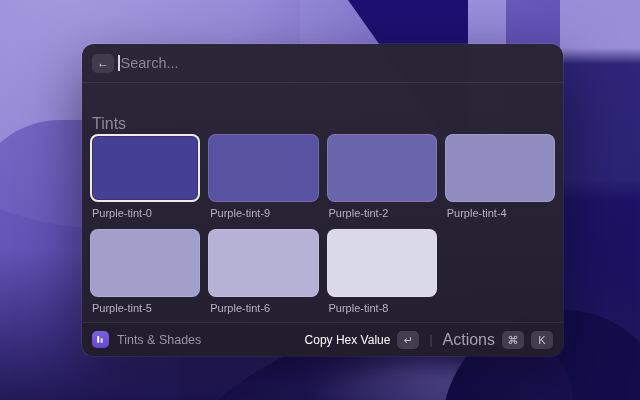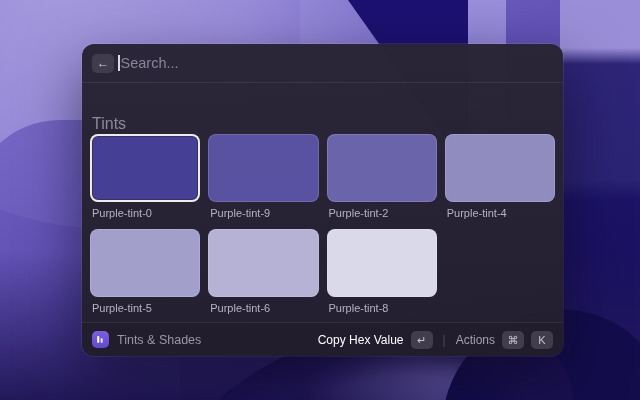--- a/index.html
+++ b/index.html
@@ -138,21 +138,21 @@
   }
   .app-icon {
     width: 17px; height: 17px; border-radius: 5px;
     background: linear-gradient(180deg, #7a60e0 0%, #6448cf 100%);
     display: flex; align-items: center; justify-content: center;
     flex: 0 0 17px;
   }
   .app-name { margin-left: 8px; font-size: 12.5px; color: #9b97a7; text-align: center; }
   .footer-right { margin-left: auto; display: flex; align-items: center; gap: 7px; }
   .action-primary { color: #ffffff; font-weight: 400; font-size: 12px; }
-  .action-secondary { color: #a3a0af; font-weight: 500; font-size: 12px; }
+  .action-secondary { color: #a3a0af; font-weight: 500; font-size: 16px; }
   .keycap {
     min-width: 22px; height: 18px; padding: 0 4px;
     border-radius: 5px; background: #413d4d;
     color: #c3c0cc; font-size: 11px; line-height: 18px; text-align: center;
     cursor: pointer;
   }
   .footer-divider { color: rgba(255,255,255,.18); font-size: 12px; margin: 0 3px; }
 </style>
 </head>
 <body>

